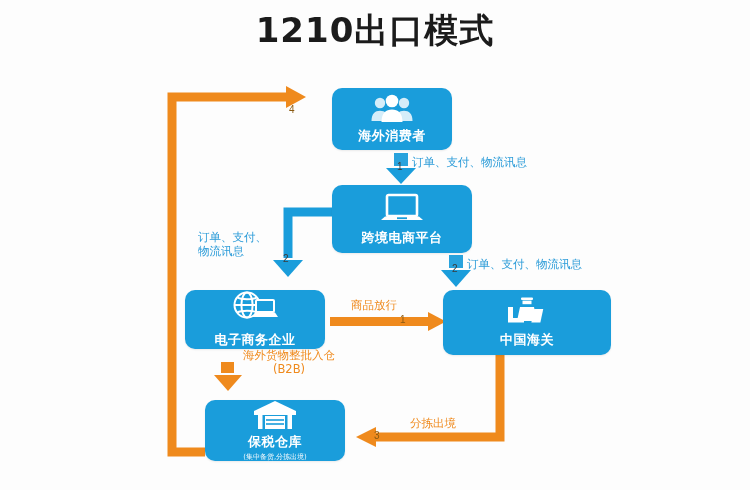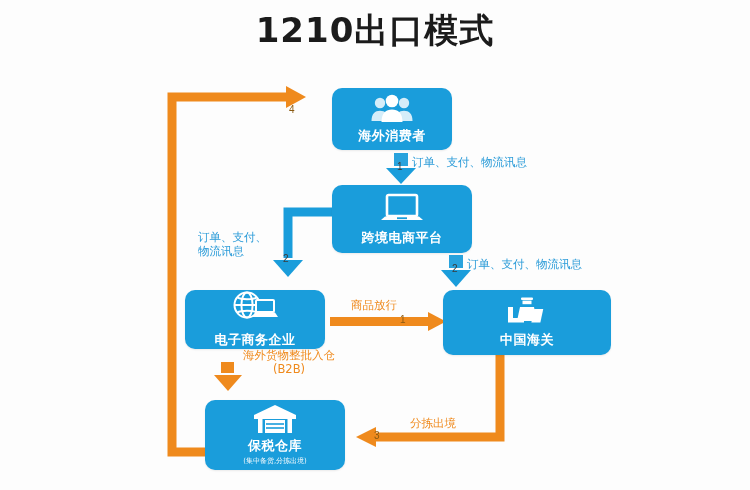--- a/index.html
+++ b/index.html
@@ -143,21 +143,21 @@
           <path d="M18.5,4.6 L27.5,4.6 L27.5,8.2 L18.5,8.2 Z"></path>
           <path d="M16,11 L30,11 L33,25 L13,25 Z"></path>
           <path d="M4,11 L9,11 L9,22 L20,22 L20,26.5 L4,26.5 Z"></path>
           <rect x="33" y="13" width="9" height="13.5" transform="skewX(-12)"></rect>
         </g>
       </svg>
     </div>
     <div class="lbl">中国海关</div>
   </div>
 
-  <div class="node" style="left:205px;top:400px;width:140px;height:70px;">
+  <div class="node" style="left:205px;top:400px;width:140px;height:61px;">
     <div class="glyph">
       <svg width="44" height="30" viewBox="0 0 44 30">
         <g fill="#ffffff">
           <path d="M22,1 L43,11 L43,15 L1,15 L1,11 Z"></path>
           <rect x="5" y="15" width="4.5" height="14"></rect>
           <rect x="34.5" y="15" width="4.5" height="14"></rect>
           <rect x="12" y="16" width="20" height="13"></rect>
         </g>
         <g stroke="#1a9ddb" stroke-width="1.6">
           <line x1="13" y1="20" x2="31" y2="20"></line>

